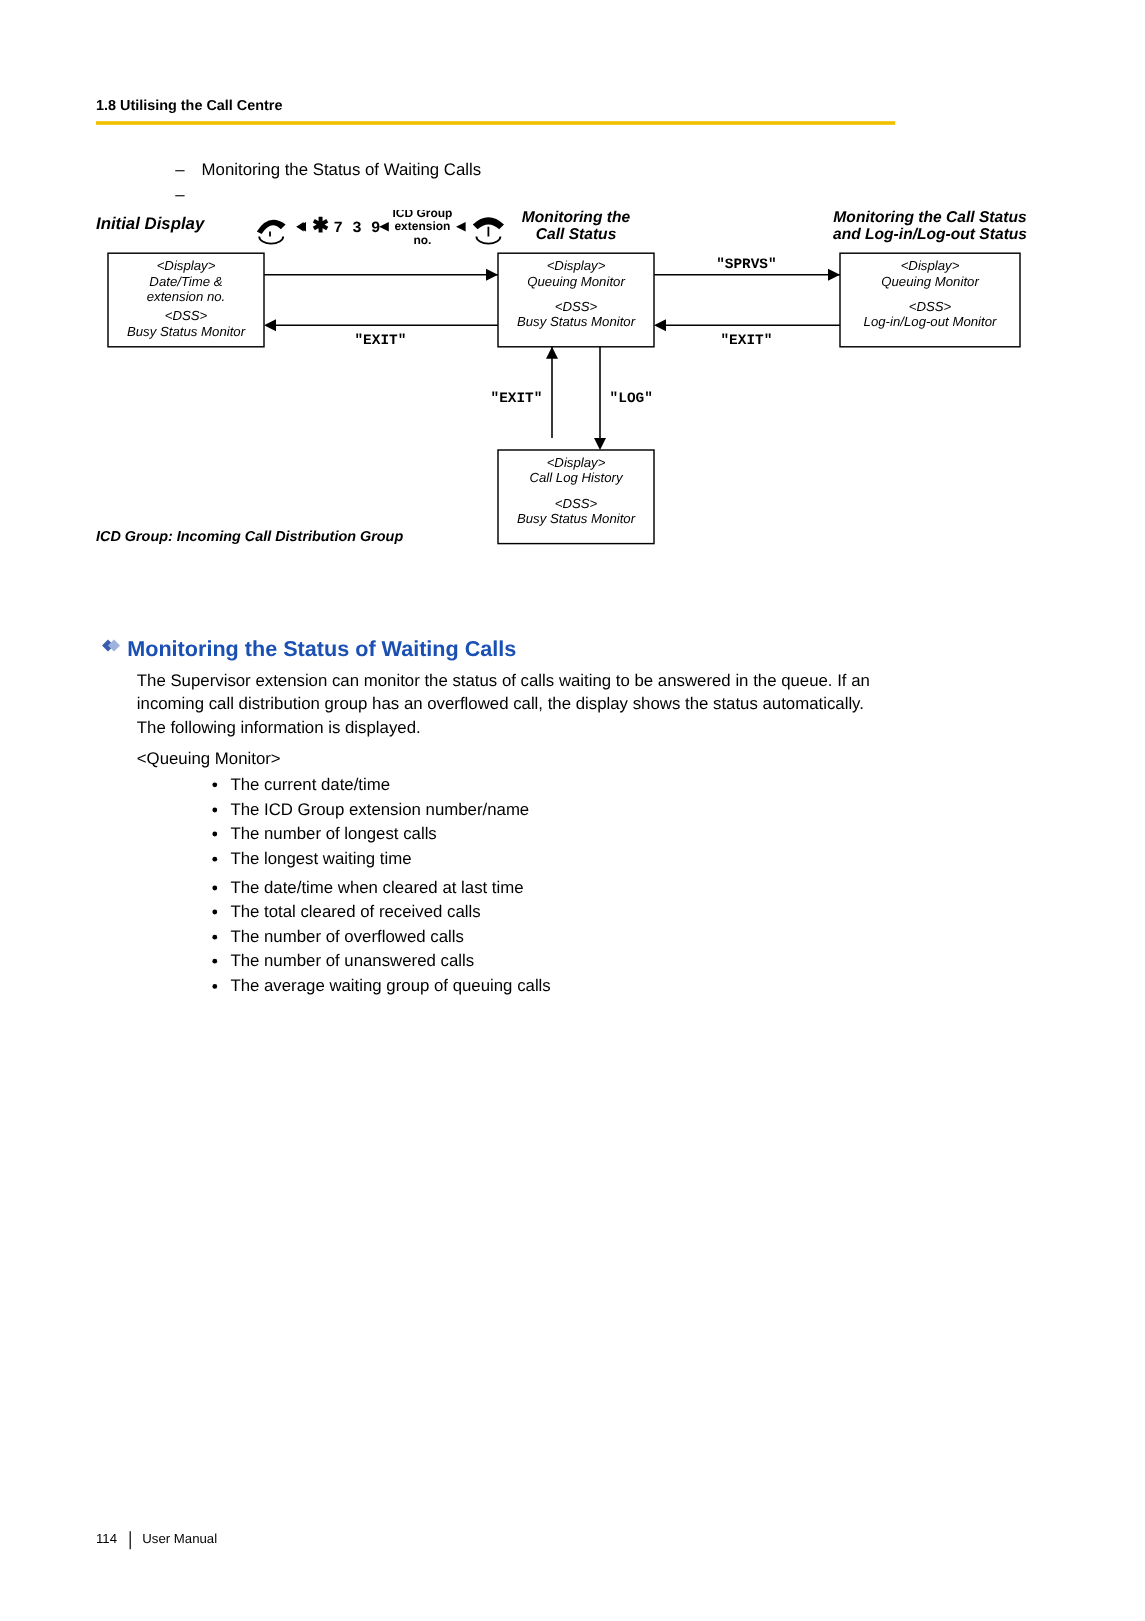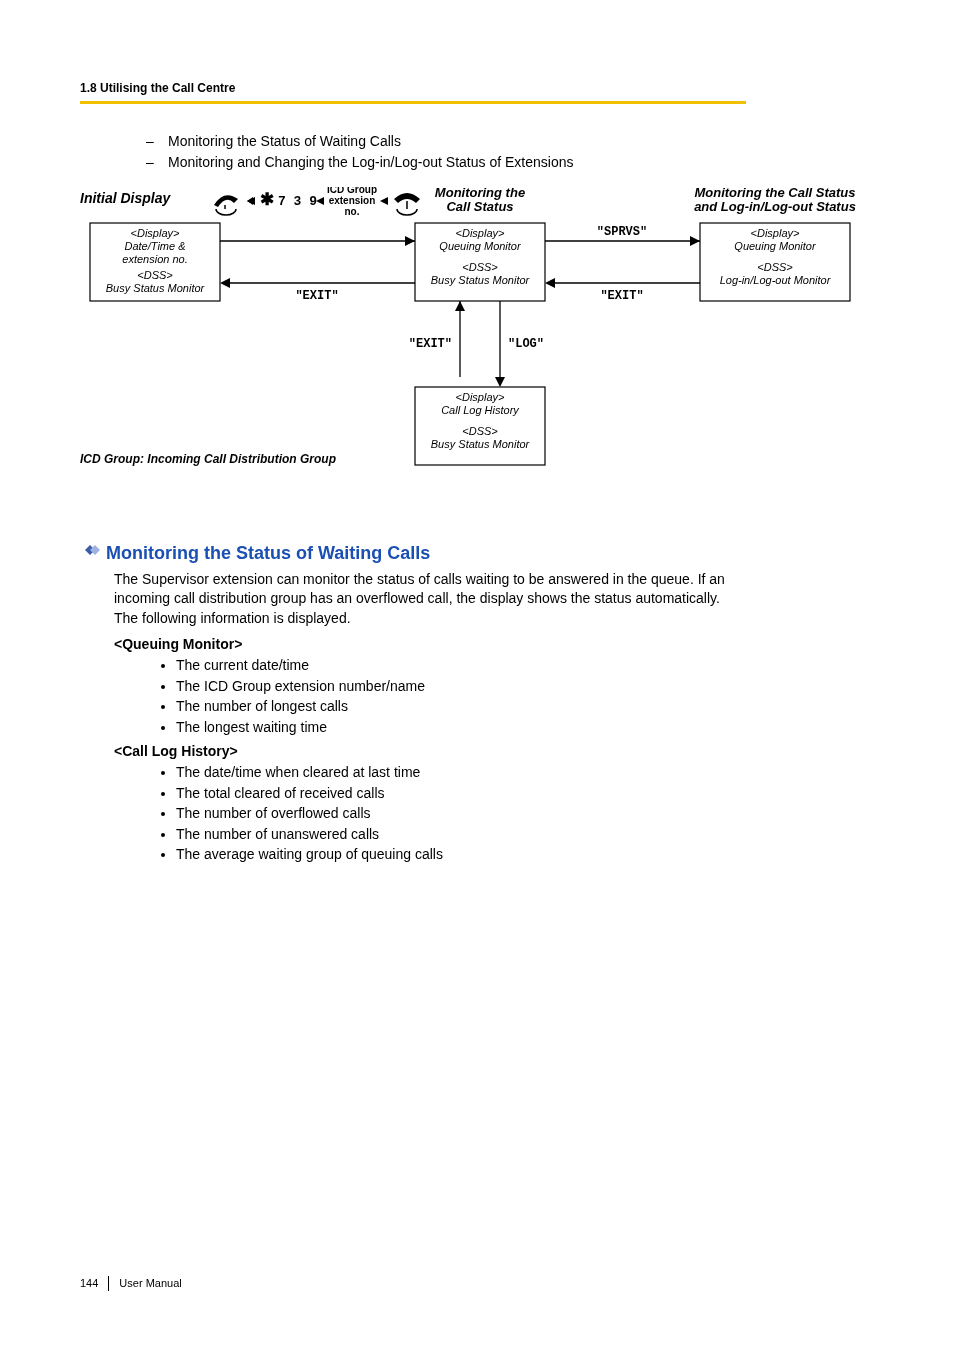--- a/index.html
+++ b/index.html
@@ -51,49 +51,49 @@
     margin-top: 2px;
   }
   .dash-item .dash {
     width: 22px;
     flex: 0 0 22px;
   }
   .para {
     margin-top: 4px;
   }
   .diagram {
-    margin-top: 14px;
+    margin-top: 2px;
     width: 100%;
   }
   .subhead-row {
     display: flex;
     align-items: center;
     margin-top: 28px;
   }
   .diamond-icon {
     width: 26px;
     flex: 0 0 26px;
   }
   .subhead {
     font-size: 18px;
     font-weight: bold;
     color: #1a4fb3;
   }
   .body-indent {
     padding-left: 34px;
   }
   .bold {
-    font-weight: bold;
+    font-weight: normal;
   }
   ul.bullets {
     margin: 2px 0 4px 0;
     padding-left: 62px;
   }
   ul.bullets li {
-    margin: 1px 0;
+    margin: 1px 16px;
   }
   .footer {
     position: absolute;
     bottom: 60px;
     left: 80px;
     display: flex;
     align-items: center;
     font-size: 11px;
   }
   .footer .pageno {
@@ -111,21 +111,20 @@
   <div class="yellow-rule"></div>
 
 
   <div class="indent" style="margin-top:22px;">
     <div class="dash-item">
       <span class="dash">–</span>
       <span>Monitoring the Status of Waiting Calls</span>
     </div>
     <div class="dash-item">
       <span class="dash">–</span>
-      <span>Monitoring and Changing the Log-in/Log-out Status of Extensions</span>
     </div>
   </div>
 
   <div class="diagram">
     <svg width="794" height="320" viewBox="0 0 794 320">
 
       <text x="0" y="16" font-size="14" font-weight="bold" font-style="italic">Initial Display</text>
       <text x="400" y="10" font-size="13" font-weight="bold" font-style="italic" text-anchor="middle">Monitoring the</text>
       <text x="400" y="24" font-size="13" font-weight="bold" font-style="italic" text-anchor="middle">Call Status</text>
       <text x="695" y="10" font-size="13" font-weight="bold" font-style="italic" text-anchor="middle">Monitoring the Call Status</text>
@@ -221,28 +220,27 @@
 The following information is displayed.</div>
 
     <div class="bold" style="margin-top:6px;">&lt;Queuing Monitor&gt;</div>
     <ul class="bullets">
       <li>The current date/time</li>
       <li>The ICD Group extension number/name</li>
       <li>The number of longest calls</li>
       <li>The longest waiting time</li>
     </ul>
 
-    <div class="bold">&lt;Call Log History&gt;</div>
     <ul class="bullets">
       <li>The date/time when cleared at last time</li>
       <li>The total cleared of received calls</li>
       <li>The number of overflowed calls</li>
       <li>The number of unanswered calls</li>
       <li>The average waiting group of queuing calls</li>
     </ul>
   </div>
 
   <div class="footer">
-    <span class="pageno">144</span>
+    <span class="pageno">114</span>
     <span>User Manual</span>
   </div>
 
 </div>
 
 </body></html>

